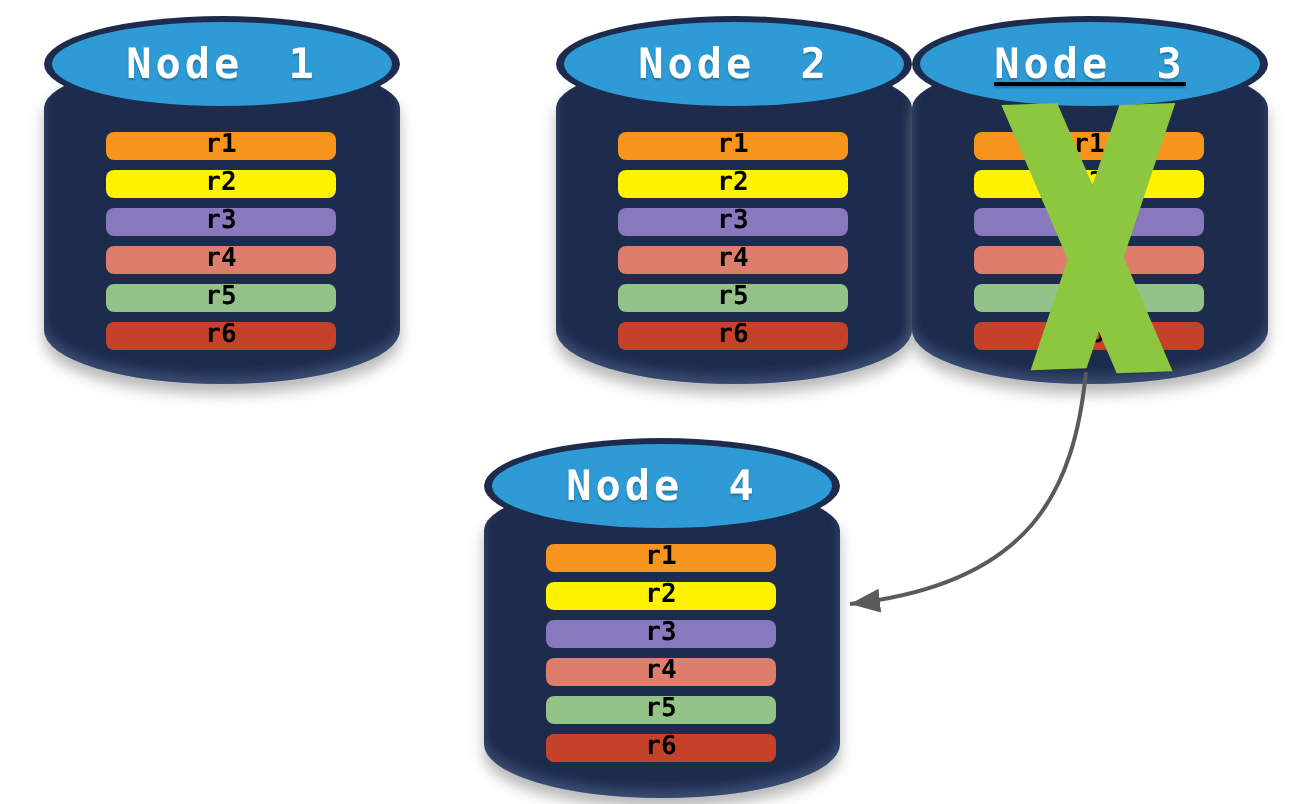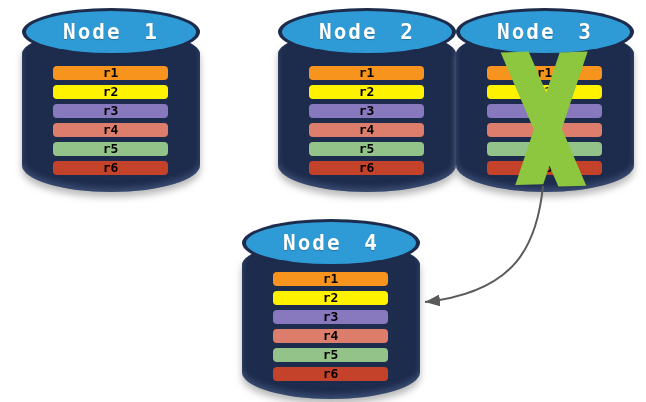--- a/index.html
+++ b/index.html
@@ -117,21 +117,21 @@
       <div class="row" style="background-color: rgb(136, 120, 190);">r3</div>
       <div class="row" style="background-color: rgb(220, 126, 107);">r4</div>
       <div class="row" style="background-color: rgb(147, 195, 136);">r5</div>
       <div class="row" style="background-color: rgb(197, 66, 42);">r6</div>
     </div>
   </div>
 
   <div class="cyl pos3">
     <div class="cyl-body" style="background-color: rgb(29, 43, 76);"></div>
     <div class="cyl-rim" style="background-color: rgb(29, 43, 76);"></div>
-    <div class="cyl-cap" style="background-color: rgb(46, 155, 214);">
+    <div class="cyl-cap" style="background-color: rgb(46, 155, 214); text-decoration: underline;">
       <span class="cyl-title">Node 3</span>
     </div>
     <div class="rows">
       <div class="row" style="background-color: rgb(247, 148, 30);">r1</div>
       <div class="row" style="background-color: rgb(255, 242, 0);">r2</div>
       <div class="row" style="background-color: rgb(136, 120, 190);">r3</div>
       <div class="row" style="background-color: rgb(220, 126, 107);">r4</div>
       <div class="row" style="background-color: rgb(147, 195, 136);">r5</div>
       <div class="row" style="background-color: rgb(197, 66, 42);">r6</div>
     </div>

